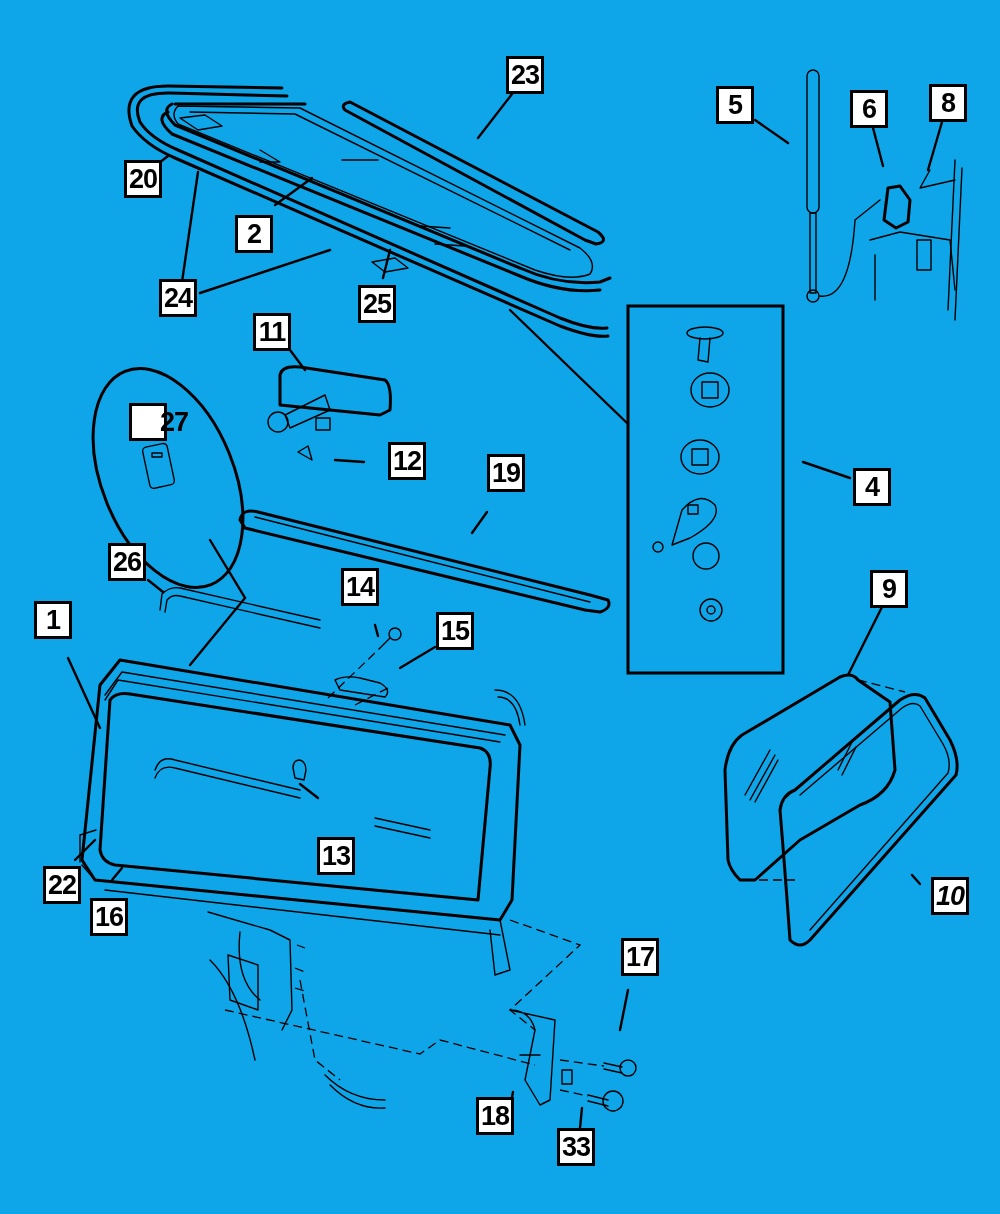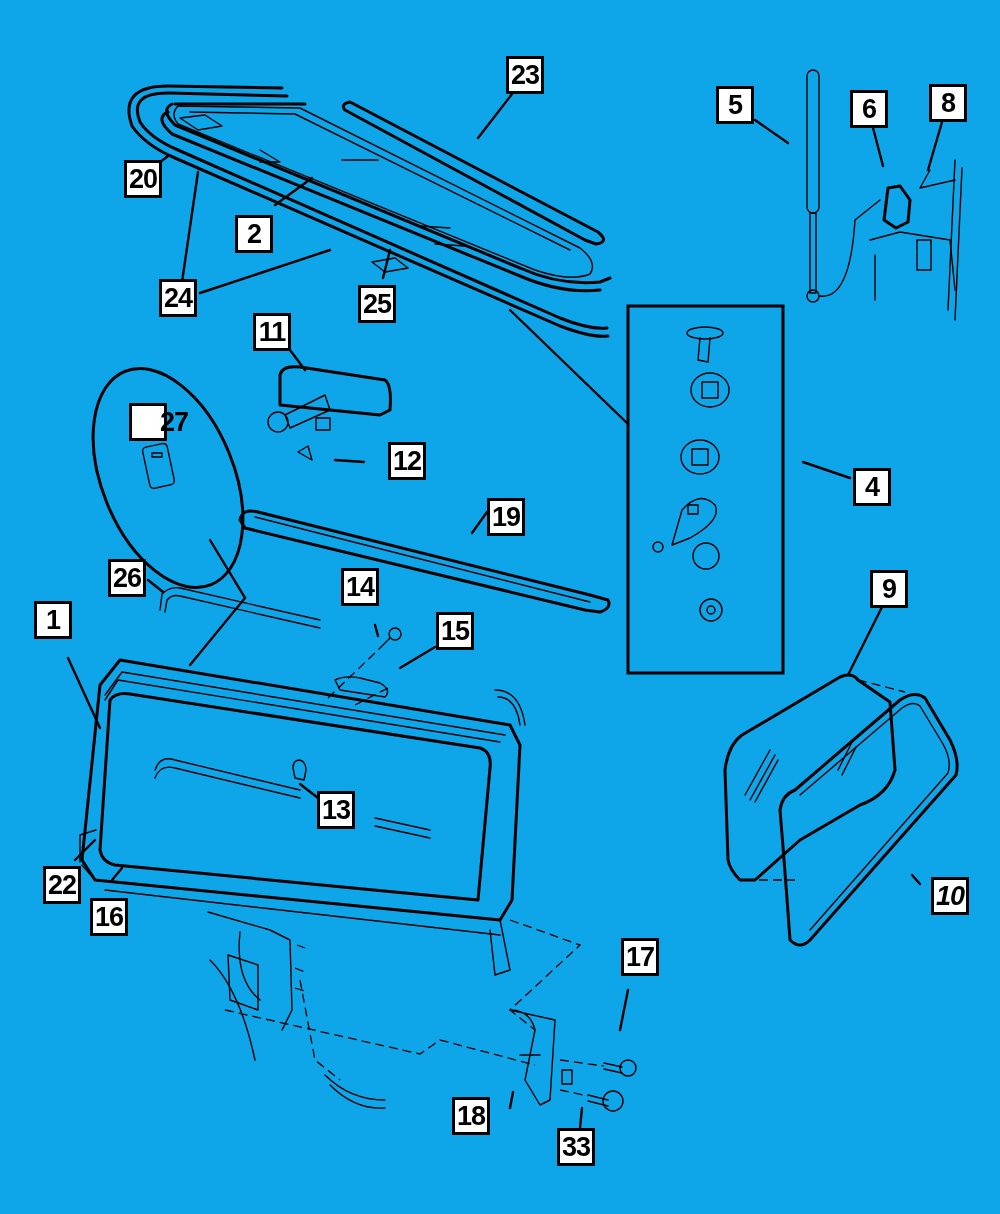--- a/index.html
+++ b/index.html
@@ -191,26 +191,26 @@
   <div class="callout" style="left:850px;top:90px;">6</div>
   <div class="callout" style="left:929px;top:84px;">8</div>
   <div class="callout" style="left:124px;top:160px;">20</div>
   <div class="callout" style="left:235px;top:215px;">2</div>
   <div class="callout" style="left:159px;top:279px;">24</div>
   <div class="callout" style="left:358px;top:285px;">25</div>
   <div class="callout" style="left:253px;top:313px;">11</div>
   <div class="callout" style="left:129px;top:403px;padding-left:28px;">27</div>
   <div class="callout" style="left:367px;top:442px;margin-left:21px;">12</div>
   <div class="callout" style="left:853px;top:468px;">4</div>
-  <div class="callout" style="left:487px;top:498px;">19</div>
-  <div class="callout" style="left:108px;top:543px;margin-top:16px;">26</div>
+  <div class="callout" style="left:487px;top:454px;">19</div>
+  <div class="callout" style="left:108px;top:543px;">26</div>
   <div class="callout" style="left:341px;top:568px;">14</div>
   <div class="callout" style="left:870px;top:570px;">9</div>
   <div class="callout" style="left:34px;top:601px;">1</div>
   <div class="callout" style="left:436px;top:612px;">15</div>
-  <div class="callout" style="left:317px;top:791px;">13</div>
+  <div class="callout" style="left:317px;top:837px;">13</div>
   <div class="callout" style="left:43px;top:866px;">22</div>
   <div class="callout" style="left:931px;top:877px;font-style:italic;">10</div>
   <div class="callout" style="left:90px;top:898px;">16</div>
   <div class="callout" style="left:609px;top:938px;margin-left:12px;">17</div>
-  <div class="callout" style="left:452px;top:1097px;text-align:center;">18</div>
+  <div class="callout" style="left:476px;top:1097px;text-align:center;">18</div>
   <div class="callout" style="left:557px;top:1128px;" id="c21">33</div>
 </div>
 
 </body></html>

